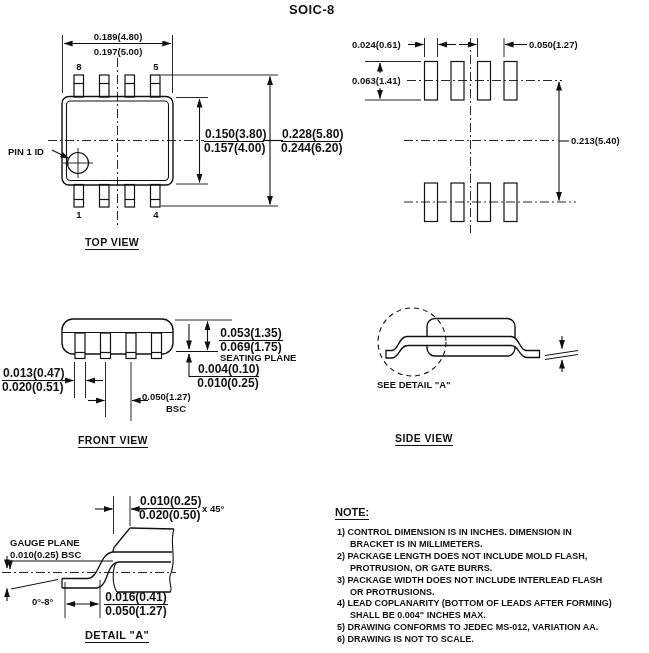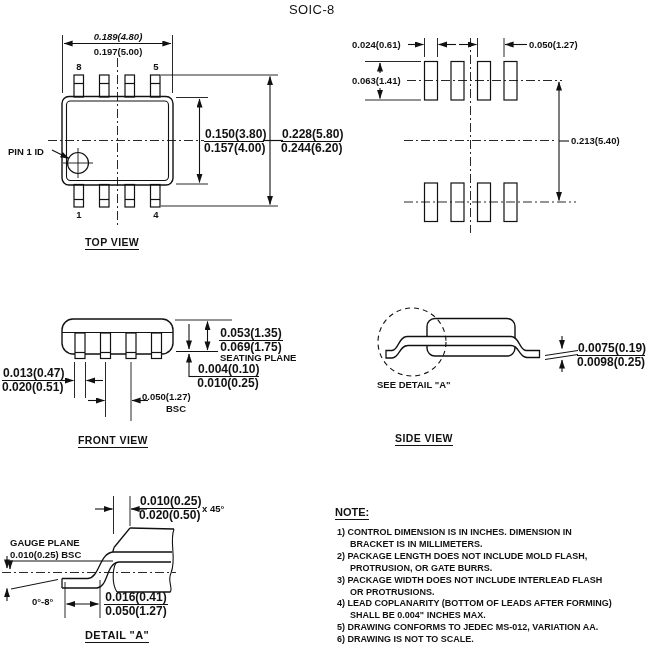--- a/index.html
+++ b/index.html
@@ -6,21 +6,21 @@
   #page{position:relative;width:649px;height:653px;background:#fff;overflow:hidden;
         font-family:"Liberation Sans",sans-serif;color:#111;}
   svg{position:absolute;left:0;top:0;}
   .t{position:absolute;font-weight:bold;font-size:9.5px;white-space:nowrap;color:#111;line-height:11px;}
   .ctr{text-align:center;}
   .frac{position:absolute;font-weight:bold;font-size:12px;text-align:center;line-height:11px;color:#111;}
   .frac .top{display:block;border-bottom:1.4px solid #111;padding:0 1px 1px;}
   .frac .bot{display:block;padding-top:1px;}
   .vtitle{position:absolute;font-weight:bold;font-size:10.5px;letter-spacing:.4px;white-space:nowrap;}
   .vtitle span{display:inline-block;border-bottom:1.7px solid #111;padding-bottom:1px;}
-  .main-title{position:absolute;font-weight:normal;font-size:13px;letter-spacing:.4px;}
+  .main-title{position:absolute;font-weight:bold;font-size:13px;letter-spacing:.4px;}
   .note-head{position:absolute;font-weight:bold;font-size:11px;}
   .note-head span{display:inline-block;border-bottom:1.7px solid #111;padding-bottom:1px;}
   .notes{position:absolute;left:337px;top:527px;width:314px;font-weight:bold;font-size:9px;line-height:11.9px;}
   .note-item{white-space:pre-line;padding-left:13px;text-indent:-13px;}
 </style>
 </head>
 <body>
 
 <div id="page">
 
@@ -181,21 +181,21 @@
       <line x1="147" y1="509" x2="131" y2="509" stroke-width="1.1" marker-end="url(#ar)"></line>
 
       <line x1="65" y1="582" x2="65" y2="618" stroke-width="0.9"></line>
       <line x1="100" y1="580" x2="100" y2="618" stroke-width="0.9"></line>
       <line x1="66.5" y1="604" x2="98.5" y2="604" stroke-width="1.1" marker-start="url(#ar)" marker-end="url(#ar)"></line>
     </g>
   </svg>
 
   <div class="main-title" style="left:289px;top:2px;">SOIC-8</div>
 
-  <div class="t ctr" style="left:87px;top:31px;width:62px;font-style:italic;">0.189(4.80)</div>
+  <div class="t ctr" style="left:87px;top:31px;width:62px;">0.189(4.80)</div>
   <div class="t ctr" style="left:87px;top:46px;width:62px;">0.197(5.00)</div>
   <div class="t ctr" style="left:74px;top:61px;width:10px;">8</div>
   <div class="t ctr" style="left:151px;top:61px;width:10px;">5</div>
   <div class="t ctr" style="left:74px;top:209px;width:10px;">1</div>
   <div class="t ctr" style="left:151px;top:209px;width:10px;">4</div>
   <div class="t" style="left:8px;top:146px;">PIN 1 ID</div>
   <div class="frac" style="left:204px;top:129px;width:60px;">
     <span class="top">0.150(3.80)</span>
     <span class="bot">0.157(4.00)</span>
   </div>
@@ -221,24 +221,20 @@
     <span class="bot">0.069(1.75)</span>
   </div>
   <div class="t" style="left:220px;top:352px;">SEATING PLANE</div>
   <div class="frac" style="left:197px;top:364px;width:62px;">
     <span class="top">0.004(0.10)</span>
     <span class="bot">0.010(0.25)</span>
   </div>
   <div class="vtitle" style="left:78px;top:434px;"><span>FRONT VIEW</span></div>
 
   <div class="t" style="left:377px;top:379px;">SEE DETAIL "A"</div>
-  <div class="frac" style="left:577px;top:343px;width:68px;">
-    <span class="top">0.0075(0.19)</span>
-    <span class="bot">0.0098(0.25)</span>
-  </div>
   <div class="vtitle" style="left:395px;top:432px;"><span>SIDE VIEW</span></div>
 
   <div class="frac" style="left:139px;top:496px;width:58px;">
     <span class="top">0.010(0.25)</span>
     <span class="bot">0.020(0.50)</span>
   </div>
   <div class="t" style="left:202px;top:503px;">x 45°</div>
   <div class="t" style="left:10px;top:537px;">GAUGE PLANE</div>
   <div class="t" style="left:10px;top:549px;">0.010(0.25) BSC</div>
   <div class="t" style="left:32px;top:596px;">0°-8°</div>

